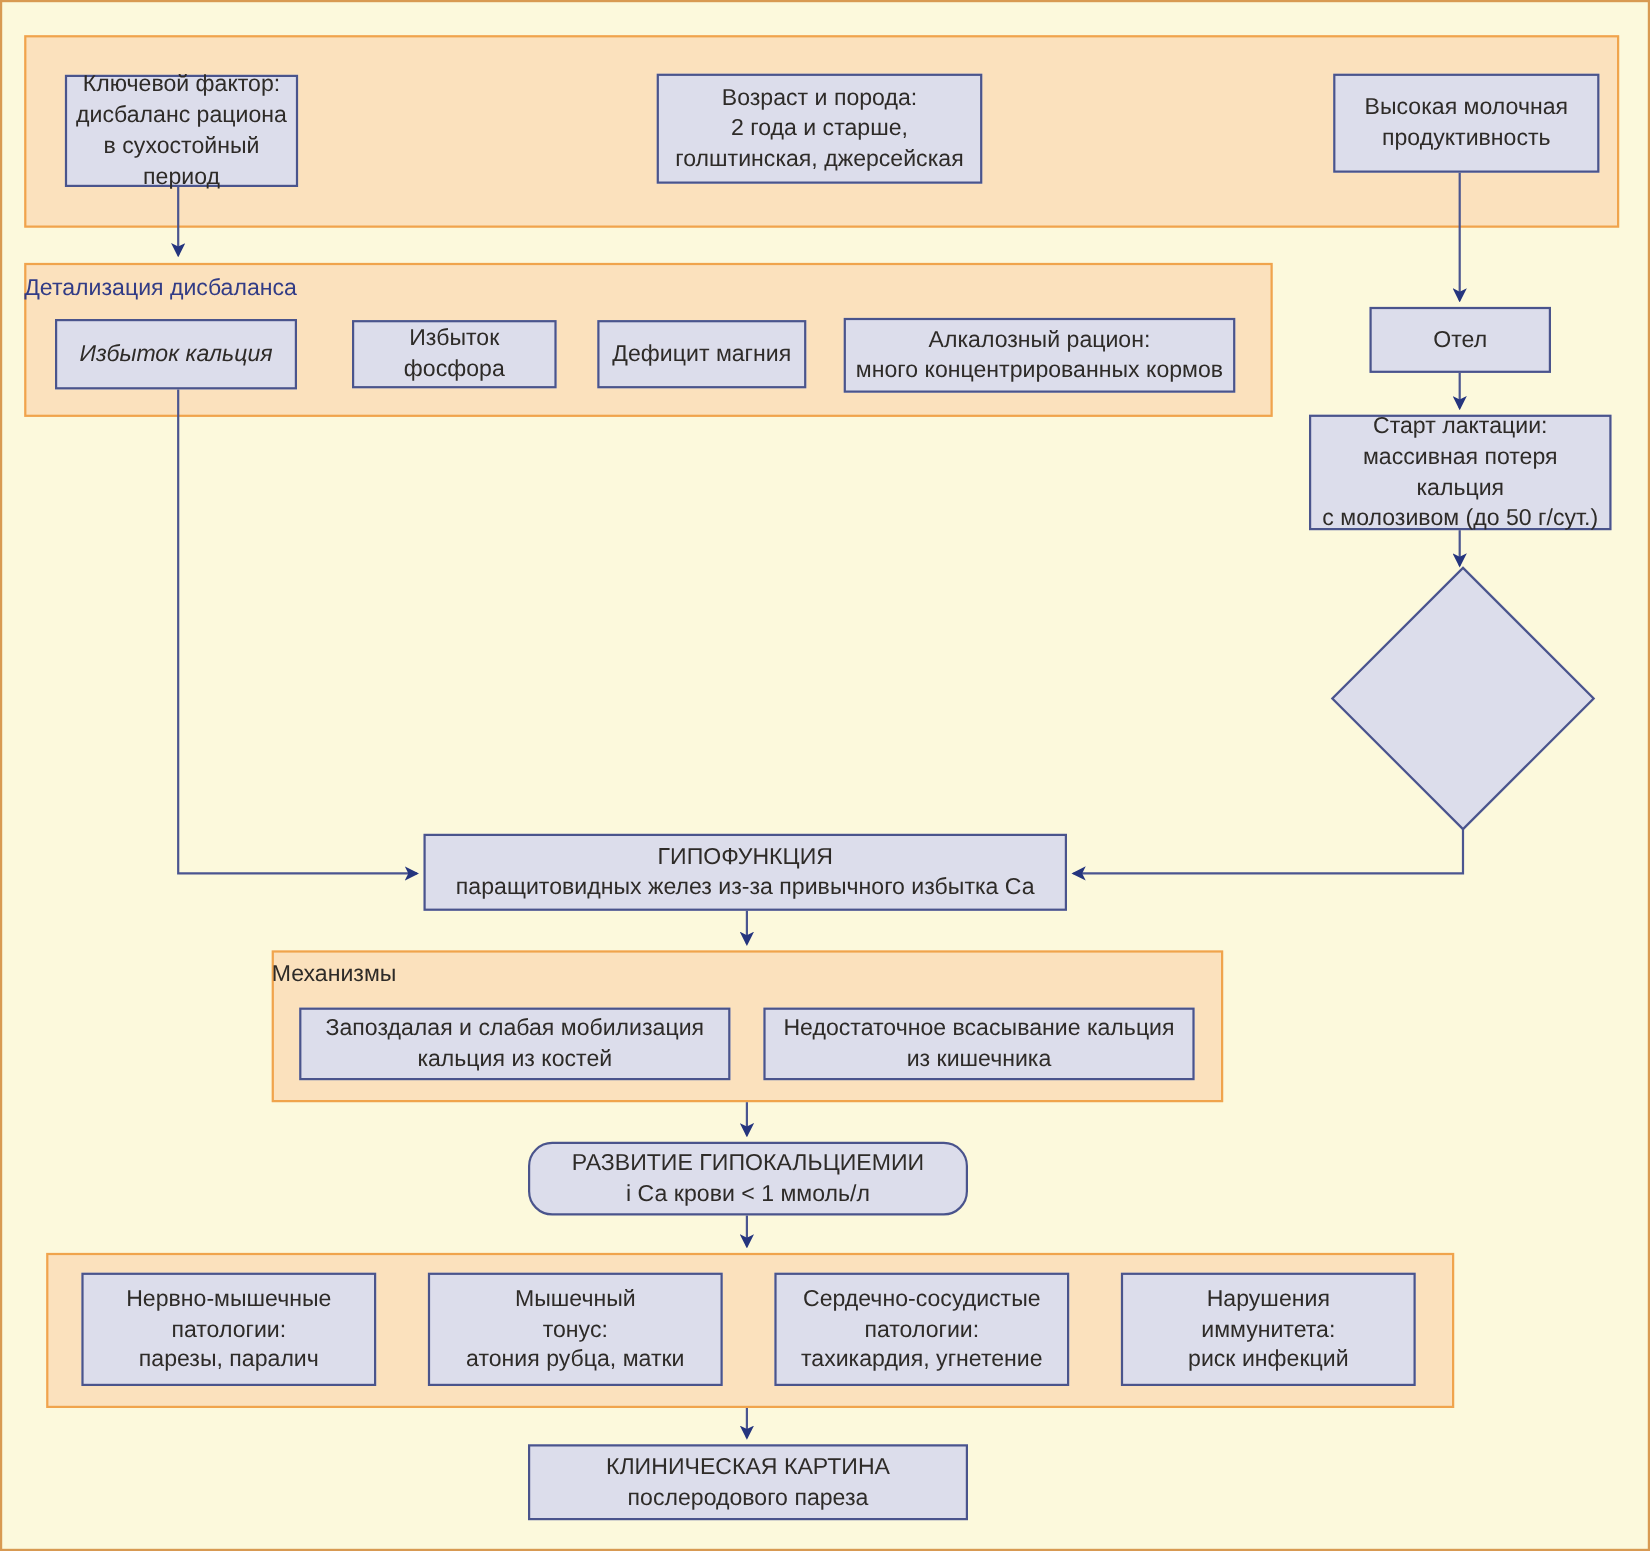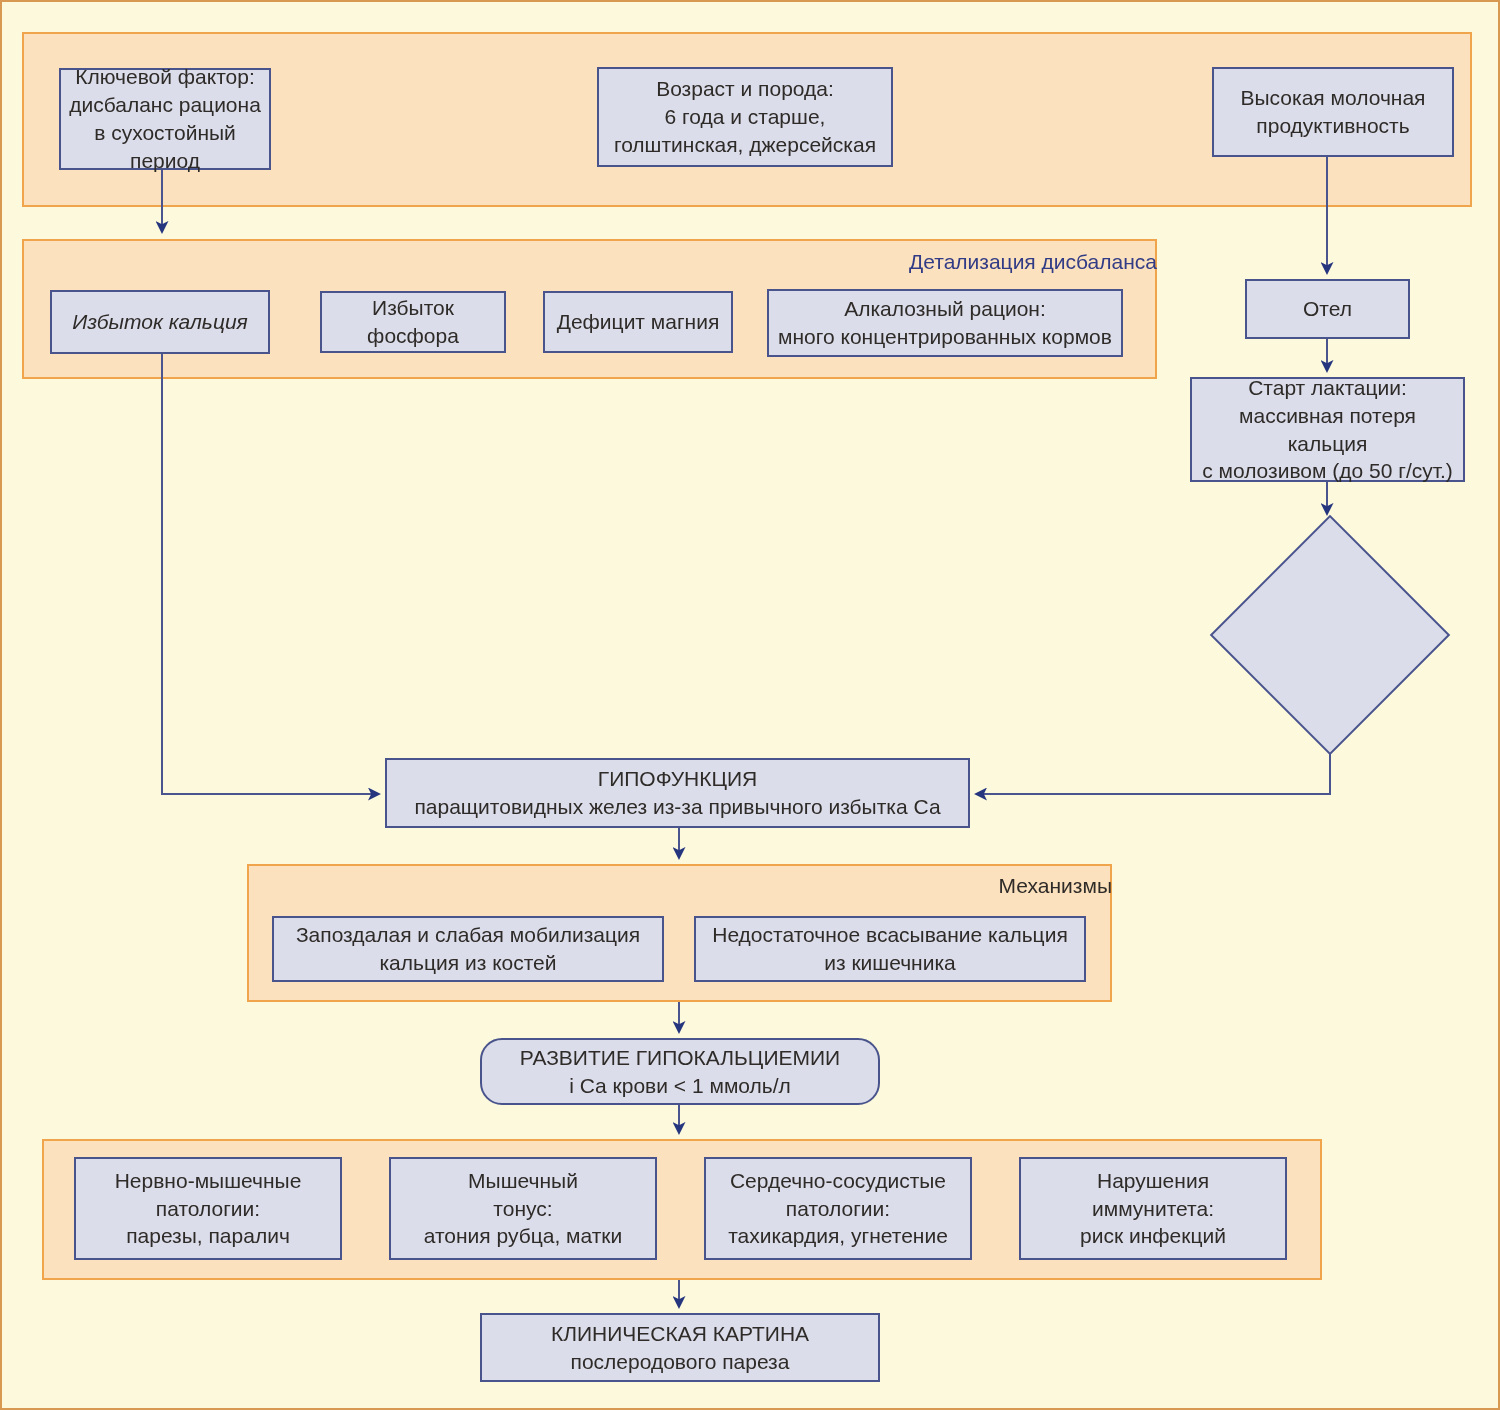--- a/index.html
+++ b/index.html
@@ -16,21 +16,21 @@
     overflow:hidden;
   }
   .panel{
     position:absolute;
     background:var(--panel-fill,#fbe1bd);
     border:2px solid var(--panel-border,#f0a44c);
     box-sizing:border-box;
   }
   .panel-title{
     position:absolute;
-    text-align:right;
+    text-align:left;
     font-size:21px;
     line-height:1.3;
     white-space:pre-line;
   }
   .title-navy{color:var(--title-navy,#323c86);}
   .title-dark{color:var(--text-dark,#2e2b28);}
   .node{
     position:absolute;
     background:var(--node-fill,#dcddeb);
     border:2px solid var(--node-border,#4a548c);
@@ -109,21 +109,21 @@
     <polyline points="677,826 677,856" marker-end="url(#ah)"></polyline>
     <polyline points="677,1000 677,1030" marker-end="url(#ah)"></polyline>
     <polyline points="677,1103 677,1131" marker-end="url(#ah)"></polyline>
     <polyline points="677,1278 677,1305" marker-end="url(#ah)"></polyline>
   </svg>
 
   <div class="node" style="left:57px;top:66px;width:212px;height:102px;">Ключевой фактор:
 дисбаланс рациона
 в сухостойный период</div>
   <div class="node" style="left:595px;top:65px;width:296px;height:100px;">Возраст и порода:
-6 года и старше,
+2 года и старше,
 голштинская, джерсейская</div>
   <div class="node" style="left:1210px;top:65px;width:242px;height:90px;">Высокая молочная
 продуктивность</div>
 
   <div class="node" style="left:48px;top:288px;width:220px;height:64px;font-style:italic;">Избыток кальция</div>
   <div class="node" style="left:318px;top:289px;width:186px;height:62px;">Избыток фосфора</div>
   <div class="node" style="left:541px;top:289px;width:190px;height:62px;">Дефицит магния</div>
   <div class="node" style="left:765px;top:287px;width:356px;height:68px;">Алкалозный рацион:
 много концентрированных кормов</div>
 

